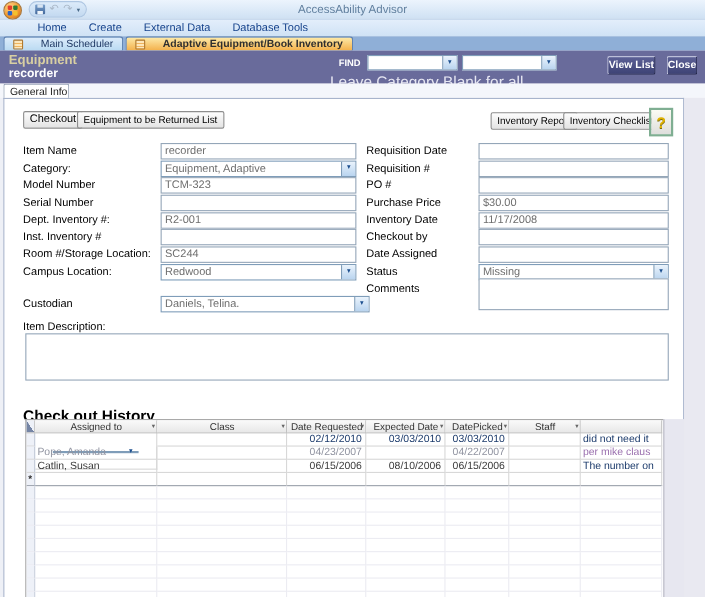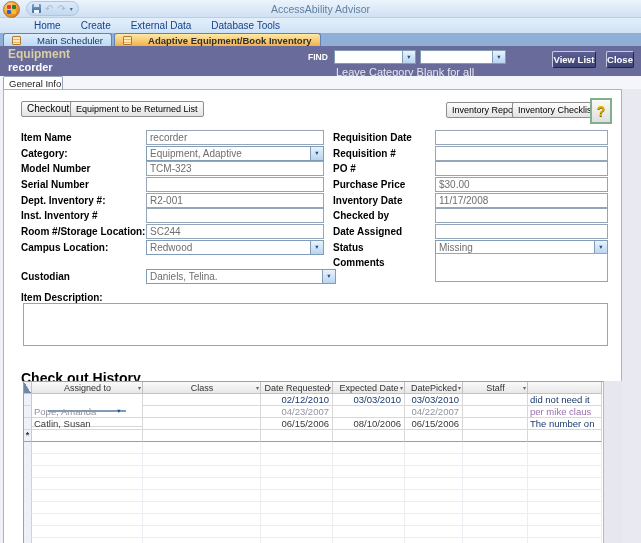--- a/index.html
+++ b/index.html
@@ -39,22 +39,22 @@
     border-radius:3px 3px 0 0;background:linear-gradient(#ddecfb,#badaf2)}
   .doctab.active{background:linear-gradient(#fdeaa9,#f3b04a);font-weight:bold;color:#2f2f2f}
   .form-ico{width:9px;height:9px;border:1px solid #b07a32;border-radius:1px;
     background:repeating-linear-gradient(#fde7bb 0 2px,#f0b45e 2px 3px)}
 
   
   .purple{position:absolute;left:0;top:46px;width:641px;height:30px;background:#696b9b}
   .hdr-title{position:absolute;left:8px;top:1px;font-size:12px;font-weight:bold;color:#d8cfa2}
   .hdr-record{position:absolute;left:8px;top:15px;font-size:11px;font-weight:bold;color:#fff}
   .find-label{position:absolute;left:308px;top:6px;font-size:8.5px;font-weight:bold;color:#fff}
-  .find-hint{position:absolute;left:300px;top:20px;width:210px;text-align:center;
-    font-size:11px;color:#e6e6f2}
+  .find-hint{position:absolute;left:300px;top:20px;width:210px;
+    font-size:14px;color:#e6e6f2}
   .navbtn{position:absolute;height:17px;background:linear-gradient(#5c6095,#3e4376);
     border:1px solid #c6c9e0;border-right-color:#23264a;border-bottom-color:#23264a;
     border-radius:2px;color:#fff;font-weight:bold;font-size:9.5px;text-align:center;line-height:15px}
 
   
   .combo{display:flex;background:#fff;border:1px solid #7f9db9;overflow:hidden}
   .combo .val{flex:1;font-size:10px;color:#6e6e6e;line-height:11px;padding:1px 0 0 3px;
     white-space:nowrap;overflow:hidden}
   .cbtn{width:13px;flex:0 0 13px;background:linear-gradient(#eaf3fc,#b9d4ef);
     border-left:1px solid #7f9db9;display:flex;align-items:center;justify-content:center}
@@ -74,21 +74,21 @@
   .pushbtn{position:absolute;height:16px;background:linear-gradient(#fdfdfd,#e3e3e3);
     border:1px solid #8d8d8d;border-radius:2px;font-size:9px;color:#000;
     text-align:center;line-height:14px;padding:0 5px;white-space:nowrap}
   .pushbtn.bold{font-weight:normal;font-size:10px}
   .helpbtn{position:absolute;left:586px;top:8px;width:22px;height:26px;
     background:linear-gradient(#fbfbf3,#dededc);border:2px solid #7fae92;
     display:flex;align-items:center;justify-content:center}
   .helpbtn span{font-size:14px;font-weight:bold;color:#e0b200;
     text-shadow:0 1px 0 #7a6a10}
 
-  .fl{position:absolute;font-size:10px;font-weight:bold;color:#000;white-space:nowrap}
+  .fl{position:absolute;font-size:10px;font-weight:normal;color:#000;white-space:nowrap}
   .ti{position:absolute;height:15px;background:#fff;border:1px solid #94a6b8;
     font-size:10px;color:#6e6e6e;line-height:13px;padding:0 3px;overflow:hidden;white-space:nowrap}
   .cb{position:absolute;height:15px}
   .ta{position:absolute;background:#fff;border:1px solid #94a6b8;font-size:10px;color:#6e6e6e;padding:1px 3px}
 
   
   .hist-title{position:absolute;left:17px;top:280px;font-size:14px;font-weight:bold;color:#000}
   .grid{position:absolute;left:19px;top:291px;width:580px;height:163px;
     border-left:1px solid #a0a0a0;border-top:1px solid #a0a0a0;overflow:hidden;background:#fff}
   .g-row{display:flex;height:12px}
@@ -236,21 +236,21 @@
 
     <div class="fl" style="left:329px;top:73px">PO #</div>
     <div class="ti" style="left:431px;top:71px;width:173px"></div>
 
     <div class="fl" style="left:329px;top:89px">Purchase Price</div>
     <div class="ti" style="left:431px;top:87px;width:173px">$30.00</div>
 
     <div class="fl" style="left:329px;top:105px">Inventory Date</div>
     <div class="ti" style="left:431px;top:103px;width:173px">11/17/2008</div>
 
-    <div class="fl" style="left:329px;top:120px">Checked by</div>
+    <div class="fl" style="left:329px;top:120px">Checkout by</div>
     <div class="ti" style="left:431px;top:118px;width:173px"></div>
 
     <div class="fl" style="left:329px;top:136px">Date Assigned</div>
     <div class="ti" style="left:431px;top:134px;width:173px"></div>
 
     <div class="fl" style="left:329px;top:152px">Status</div>
     <div class="combo cb" style="left:431px;top:150px;width:173px">
       <span class="val">Missing</span>
       <span class="cbtn">
           <span>▾</span>

